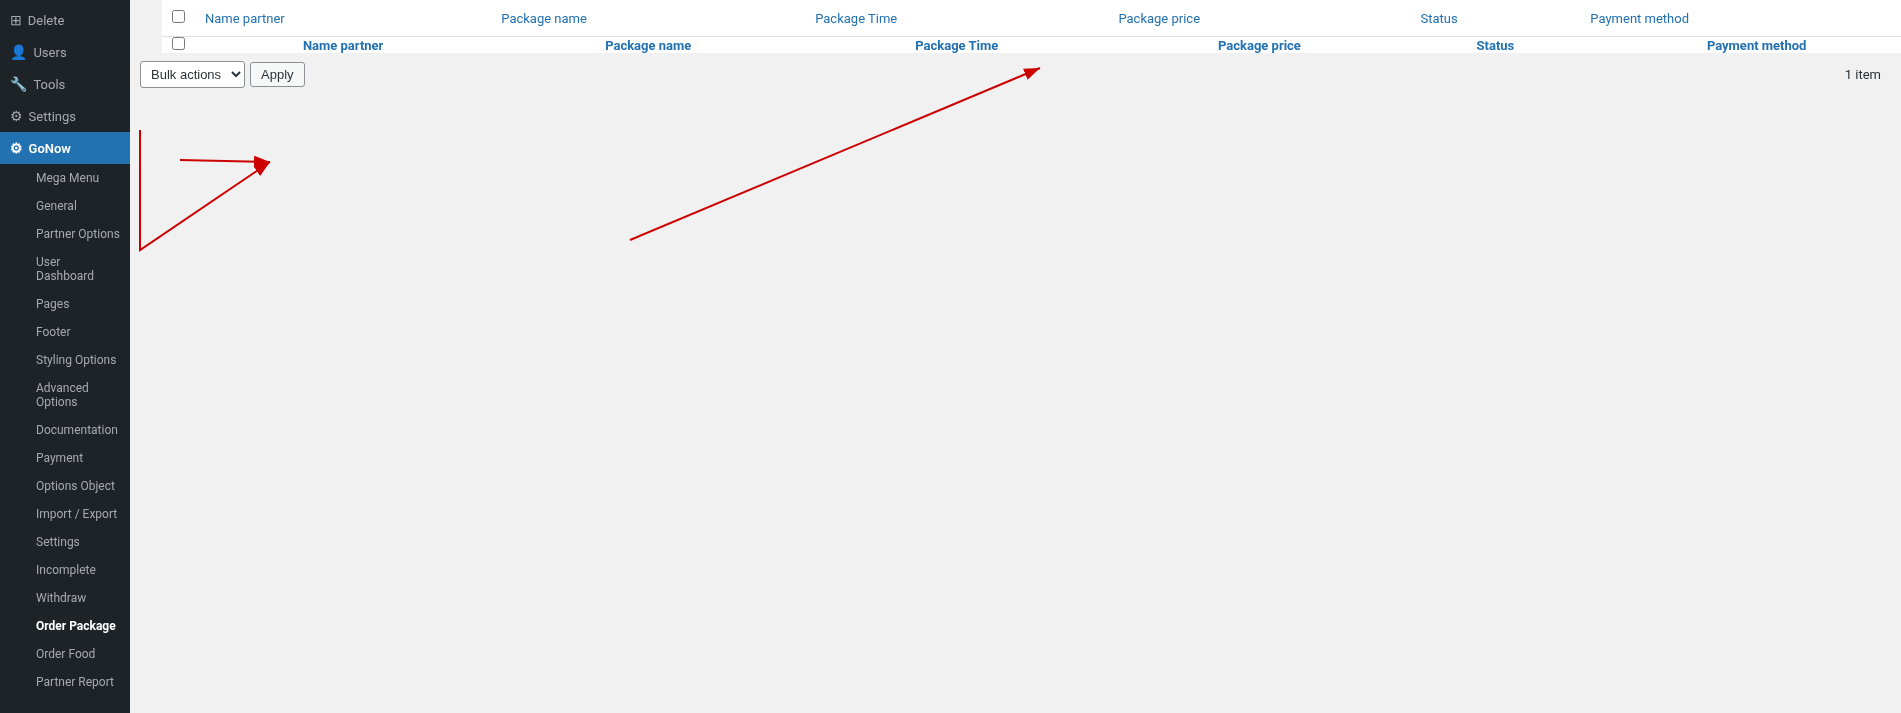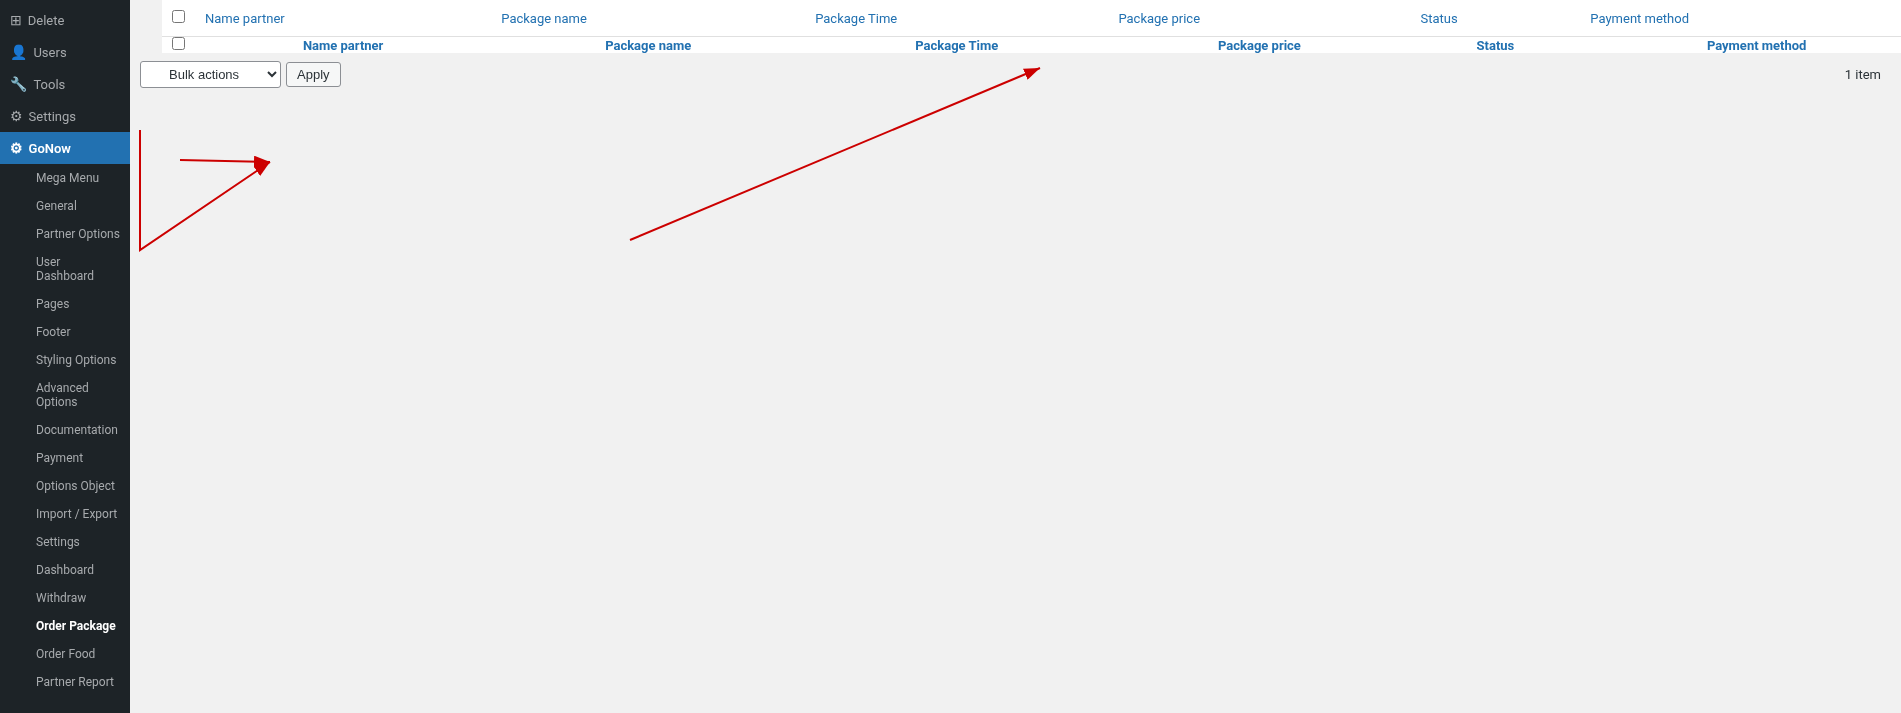--- a/index.html
+++ b/index.html
@@ -95,21 +95,21 @@
     .status-incomplete { color: #2c3338; }
     .status-complete { color: #2271b1; cursor: pointer; }
 
     
     .second-header th {
       color: #2271b1 !important;
       border-top: 1px solid #e0e0e0;
     }
 
     .bulk-select {
-      padding: 4px 24px;
+      padding: 4px 6px;
       border: 1px solid #8c8f94;
       border-radius: 3px;
       background: #fff;
       font-size: 13px;
       color: #2c3338;
       cursor: pointer;
     }
 
     .apply-btn {
       padding: 4px 10px;
@@ -203,21 +203,21 @@
     <div class="gonow-subitem">User Dashboard</div>
     <div class="gonow-subitem">Pages</div>
     <div class="gonow-subitem">Footer</div>
     <div class="gonow-subitem">Styling Options</div>
     <div class="gonow-subitem">Advanced Options</div>
     <div class="gonow-subitem">Documentation</div>
     <div class="gonow-subitem">Payment</div>
     <div class="gonow-subitem">Options Object</div>
     <div class="gonow-subitem">Import / Export</div>
     <div class="gonow-subitem">Settings</div>
-    <div class="gonow-subitem">Dashboard</div>
+    <div class="gonow-subitem">Incomplete</div>
     <div class="gonow-subitem">Withdraw</div>
     <div class="gonow-subitem active">Order Package</div>
     <div class="gonow-subitem">Order Food</div>
     <div class="gonow-subitem">Partner Report</div>
   </div>
 </div>
 
 <div class="page-wrapper">
   <div class="content-area">
     <div class="table-and-bulk">

